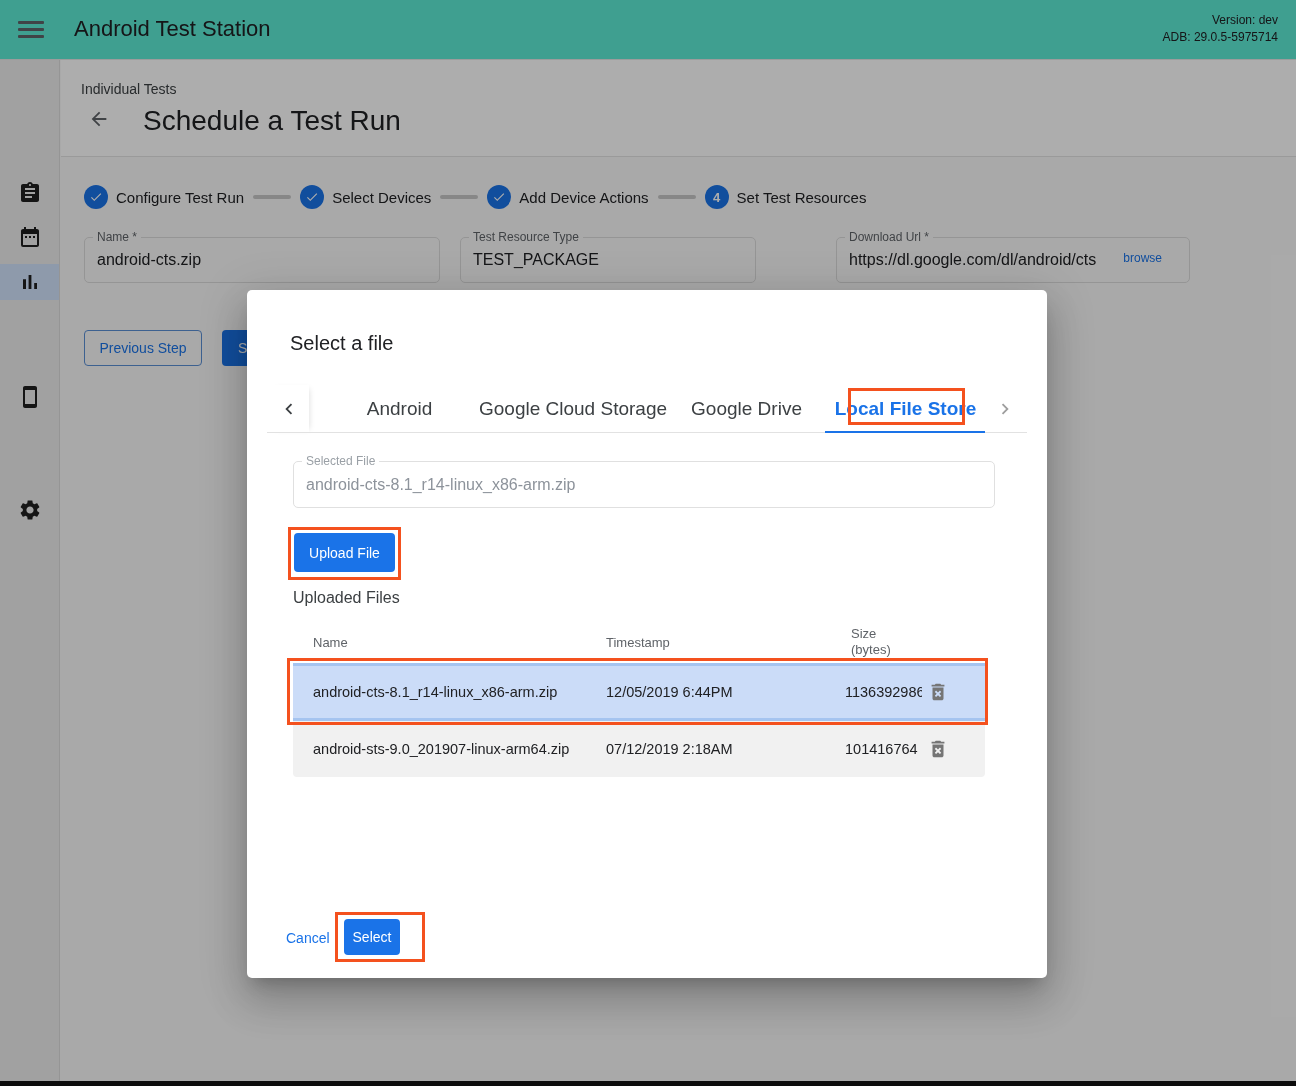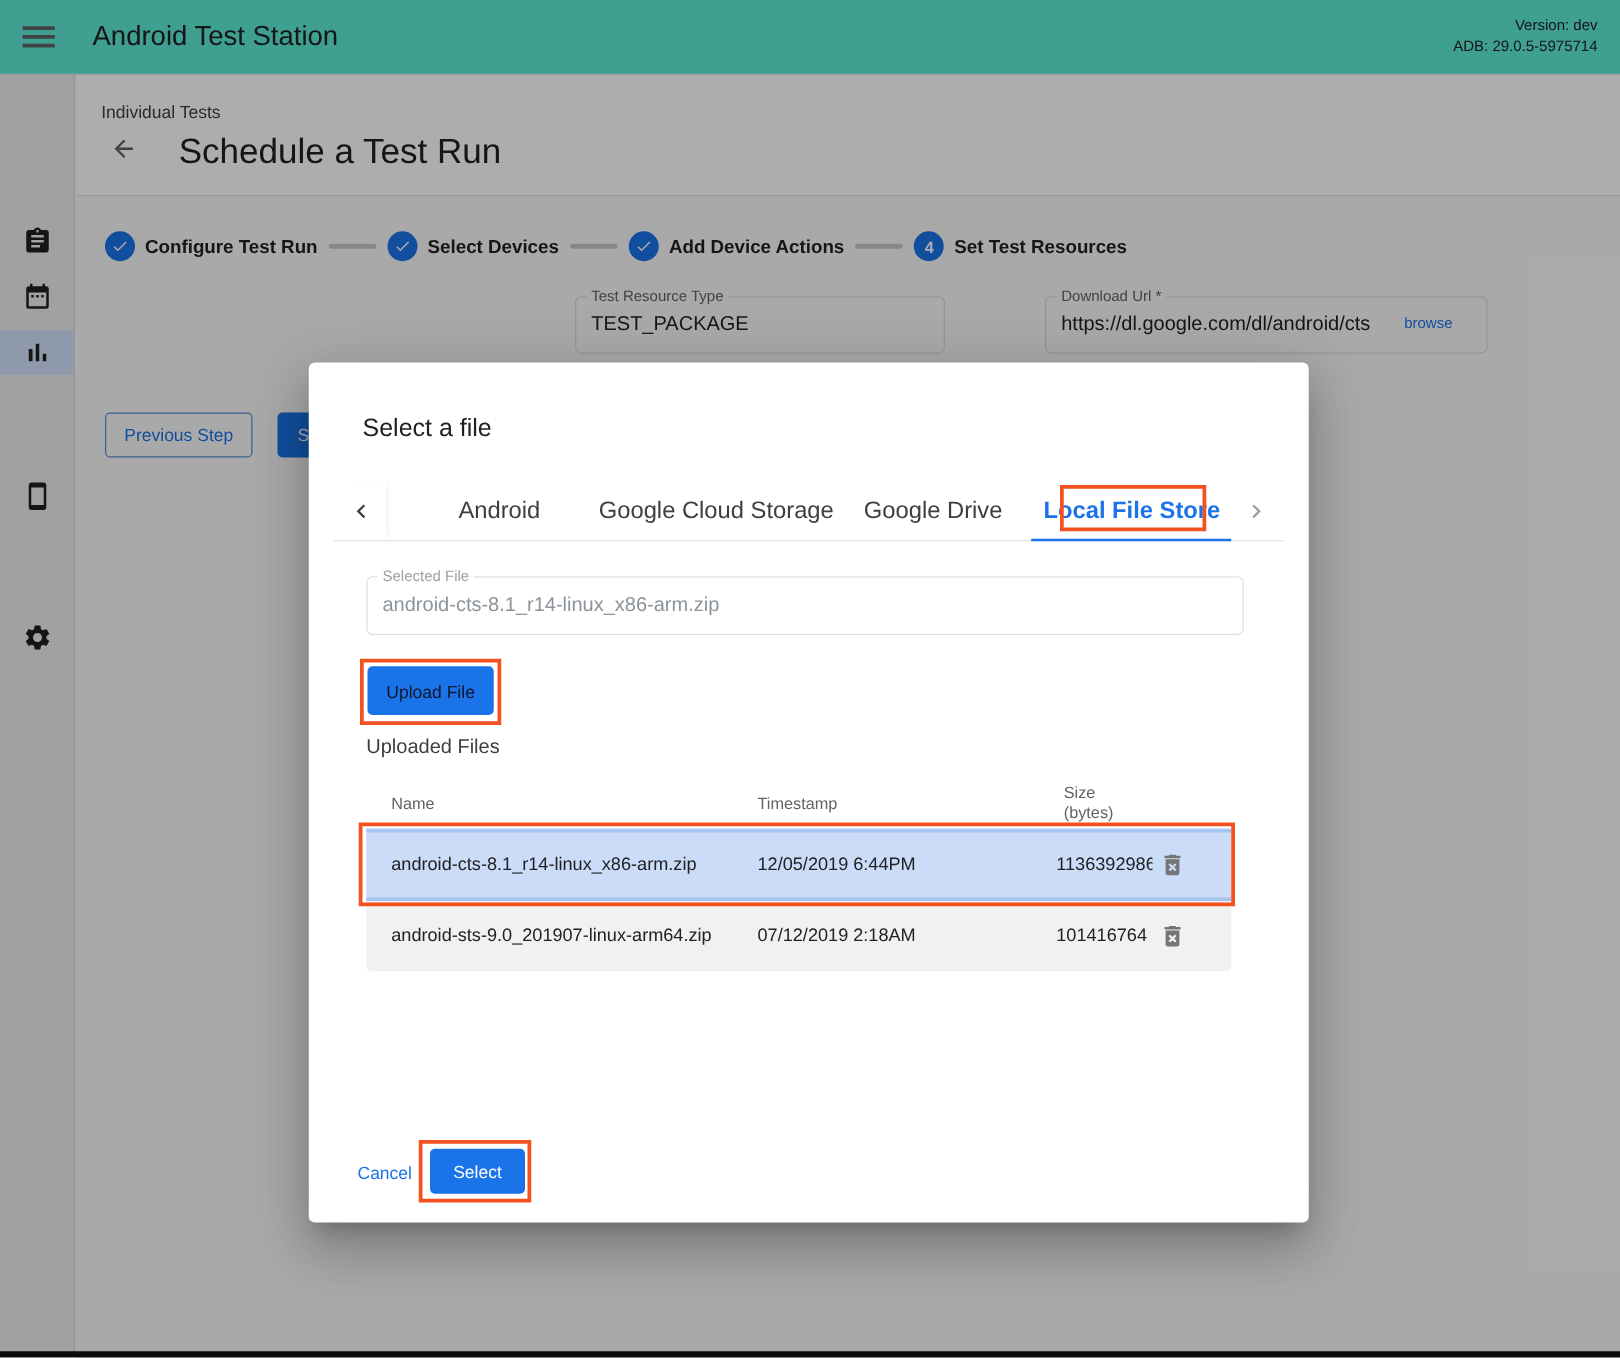--- a/index.html
+++ b/index.html
@@ -29,21 +29,21 @@
   .breadcrumb{position:absolute;left:20px;top:21px;font-size:14px;color:#3c4043}
   .back-arrow{position:absolute;left:27px;top:48px;width:22px;height:22px;cursor:pointer}
   .back-arrow svg{width:22px;height:22px;fill:#5f6368}
   .page-title{position:absolute;left:82px;top:45px;font-size:28px;color:var(--text-primary)}
 
   
   .stepper{position:absolute;left:84px;top:185px;display:flex;align-items:center}
   .step-circle{width:24px;height:24px;border-radius:50%;background:var(--accent);display:flex;align-items:center;justify-content:center;flex:0 0 auto}
   .step-circle svg{width:14px;height:14px;fill:#fff}
   .step-number{color:#fff;font-size:13px;font-weight:bold}
-  .step-label{font-size:15px;font-weight:700;color:var(--text-primary);margin:0 0 0 8px;white-space:nowrap}
+  .step-label{font-size:15px;font-weight:400;color:var(--text-primary);margin:0 0 0 8px;white-space:nowrap}
   .connector{width:38px;height:4px;background:#c7c7c7;border-radius:2px;margin:0 9px;flex:0 0 auto}
 
   
   .mfield{position:absolute;height:46px;border:1px solid #dcdcdc;border-radius:5px}
   .mfield .flabel{position:absolute;left:8px;top:-8px;padding:0 4px;background:#fafafa;font-size:12px;color:var(--text-secondary);white-space:nowrap}
   .mfield .fvalue{display:block;padding:0 12px;line-height:44px;font-size:16px;color:var(--text-primary);white-space:nowrap;overflow:hidden}
   .fld-name{left:84px;top:237px;width:356px}
   .fld-type{left:460px;top:237px;width:296px}
   .fld-url{left:836px;top:237px;width:354px}
   .fld-url .fvalue{max-width:262px}
@@ -77,42 +77,42 @@
   .anno-tab{left:601px;top:98px;width:117px;height:37px}
   .anno-upload{left:41px;top:237px;width:113px;height:53px}
   .anno-row{left:40px;top:368px;width:701px;height:67px}
   .anno-select{left:88px;top:622px;width:90px;height:50px}
 
   
   .fld-selected{left:46px;top:171px;width:702px;height:47px;border-color:#e0e0e0}
   .fld-selected .flabel{background:#fff;color:#9aa0a6}
   .fld-selected .fvalue{color:#8d939b;line-height:45px}
 
-  .btn-upload{position:absolute;left:47px;top:243px;width:101px;height:39px;background:var(--accent);color:#0f172a}
+  .btn-upload{position:absolute;left:47px;top:243px;width:101px;height:39px;background:var(--accent);color:#ffffff}
   .uploaded-title{position:absolute;left:46px;top:299px;font-size:16px;color:#3c4043}
 
   
   .thead{position:absolute;left:46px;top:333px;width:692px;height:40px}
   .th{position:absolute;font-size:13px;color:var(--text-secondary);line-height:16px}
   .th-name{left:20px;top:12px}
   .th-time{left:313px;top:12px}
   .th-size{left:558px;top:3px}
   .trow{position:absolute;left:46px;width:692px;cursor:pointer}
   .trow-1{top:373px;height:58px;background:var(--selected-row);border-top:3px solid var(--selected-row-border);border-bottom:3px solid var(--selected-row-border)}
   .trow-2{top:431px;height:56px;background:var(--row-alt);border-radius:0 0 4px 4px}
   .td{position:absolute;top:50%;transform:translateY(-50%);font-size:14.5px;color:var(--text-primary);white-space:nowrap}
   .td-name{left:20px}
   .td-time{left:313px}
   .td-size{left:552px;max-width:77px;overflow:hidden}
   .trash-btn{position:absolute;left:634px;top:50%;transform:translateY(-50%);width:22px;height:22px;cursor:pointer}
   .trash-btn svg{width:22px;height:22px;fill:#757575}
 
   
   .cancel-link{position:absolute;left:39px;top:640px;font-size:14px;color:var(--accent);cursor:pointer}
-  .btn-select{position:absolute;left:97px;top:629px;width:76px;height:36px;background:var(--accent);color:#fff}
+  .btn-select{position:absolute;left:97px;top:629px;width:56px;height:36px;background:var(--accent);color:#fff}
 </style>
 </head>
 <body>
 
 <div class="screen">
 
   <div class="topbar">
     <div class="hamburger">
         <span></span>
         <span></span>
@@ -184,20 +184,24 @@
         </svg>
       </div>
     <div class="step-label">Add Device Actions</div>
     <div class="connector"></div>
     <div class="step-circle">
         <span class="step-number">4</span>
       </div>
     <div class="step-label">Set Test Resources</div>
   </div>
 
+  <div class="mfield fld-name">
+    <span class="flabel">Name *</span>
+    <span class="fvalue">android-cts.zip</span>
+  </div>
   <div class="mfield fld-type">
     <span class="flabel">Test Resource Type</span>
     <span class="fvalue">TEST_PACKAGE</span>
   </div>
   <div class="mfield fld-url">
     <span class="flabel">Download Url *</span>
     <span class="fvalue">https://dl.google.com/dl/android/cts</span>
     <span class="browse-link">browse</span>
   </div>
 

